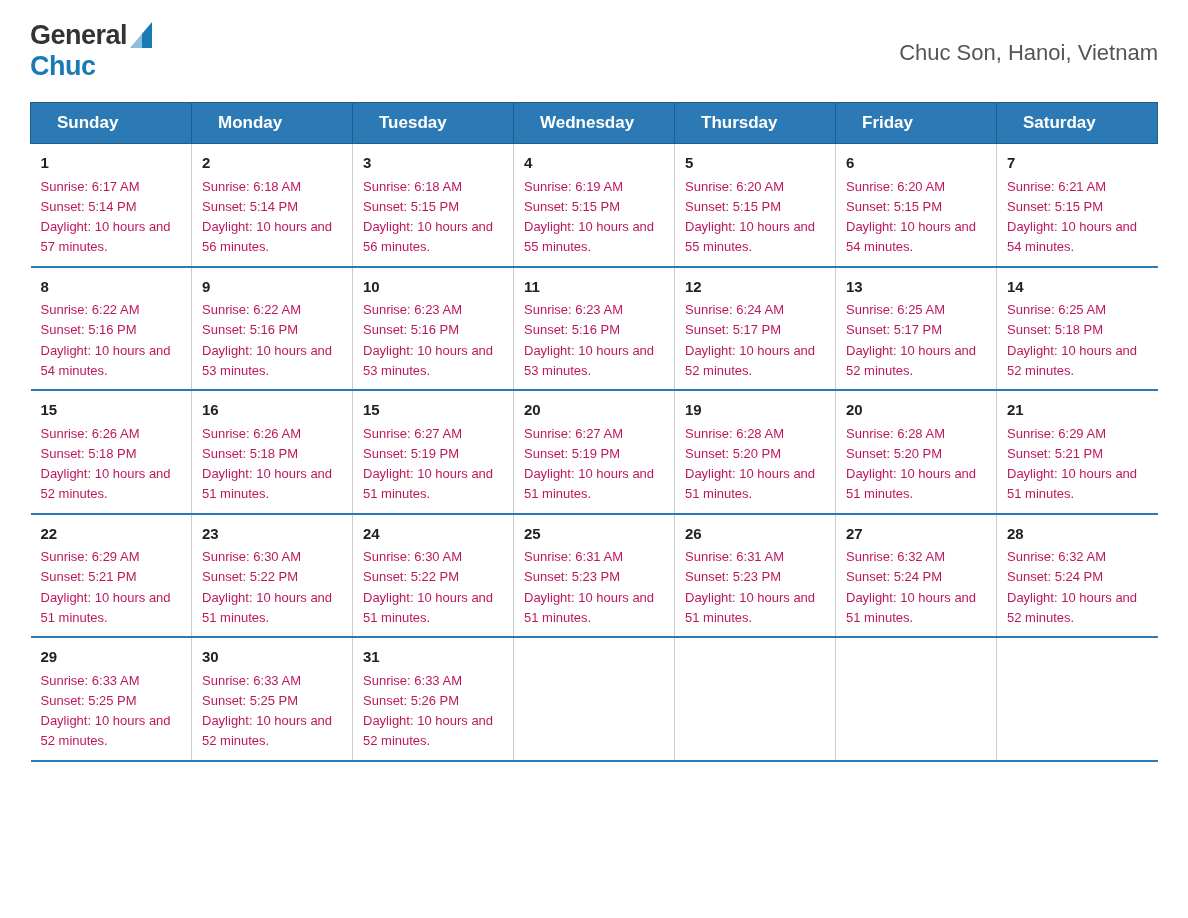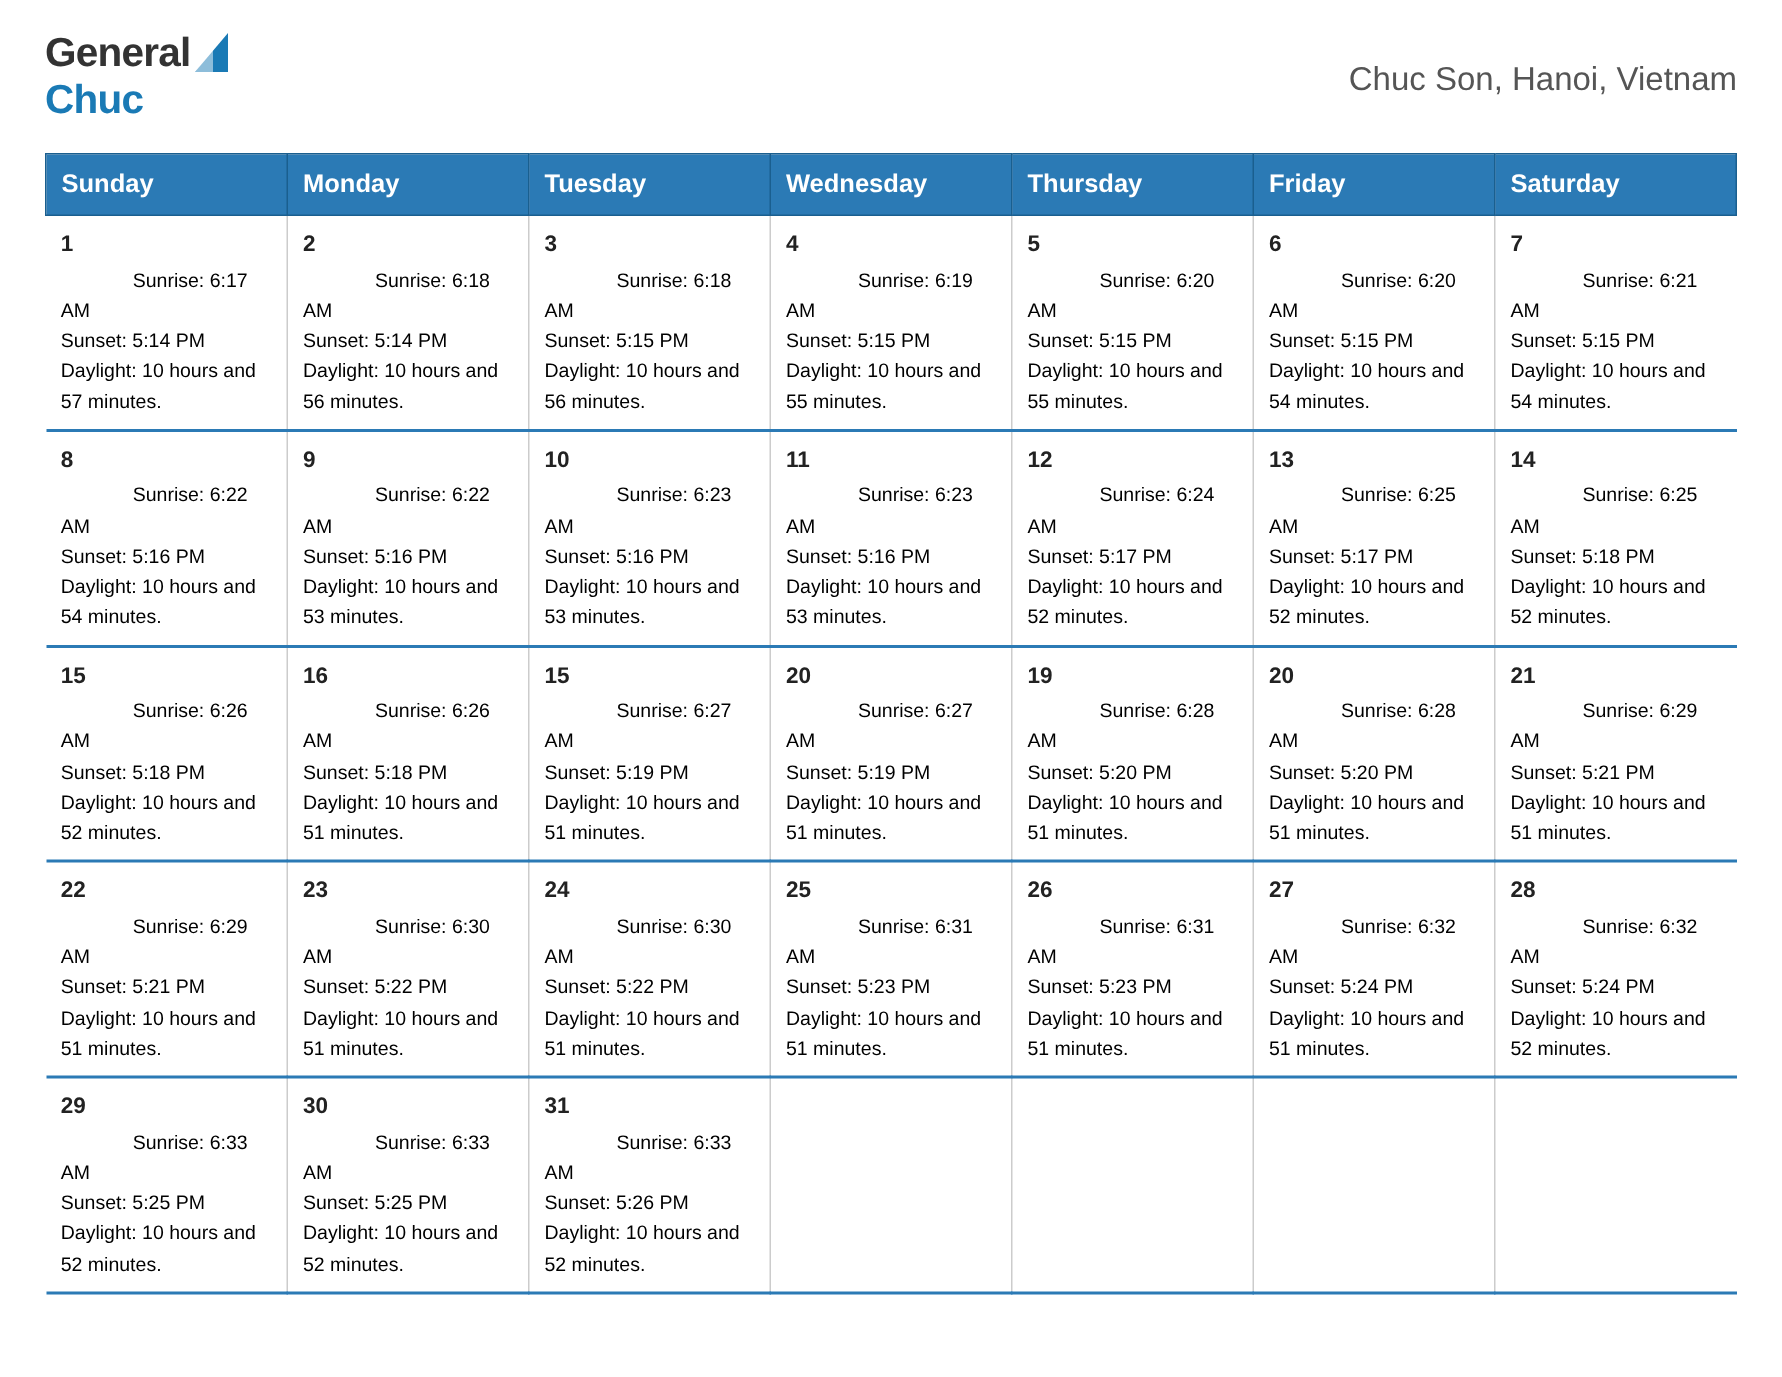--- a/index.html
+++ b/index.html
@@ -41,21 +41,21 @@
     table {
       width: 100%;
       border-collapse: collapse;
       table-layout: fixed;
     }
     thead tr th {
       background-color: #2b7ab5;
       color: #fff;
       font-size: 17px;
       font-weight: bold;
-      padding: 10px 10px;
+      padding: 10px 26px;
       text-align: left;
       border: 1px solid #1a5f8f;
     }
     tbody tr {
       border-bottom: 2px solid #2b7ab5;
     }
     tbody tr td {
       vertical-align: top;
       padding: 8px 10px;
       font-size: 13.5px;
@@ -68,23 +68,22 @@
       border-right: none;
     }
     .day-num {
       font-size: 15px;
       font-weight: bold;
       display: block;
       margin-bottom: 2px;
     }
     .day-info {
       font-size: 13px;
-      color: #000000;
+      color: #be185d;
       line-height: 1.55;
-      margin-left: 48px;
     }
     .empty-cell {
       background: #fff;
     }
   </style>
 </head>
 <body>
 
 <div class="header">
   <div class="logo-block">

